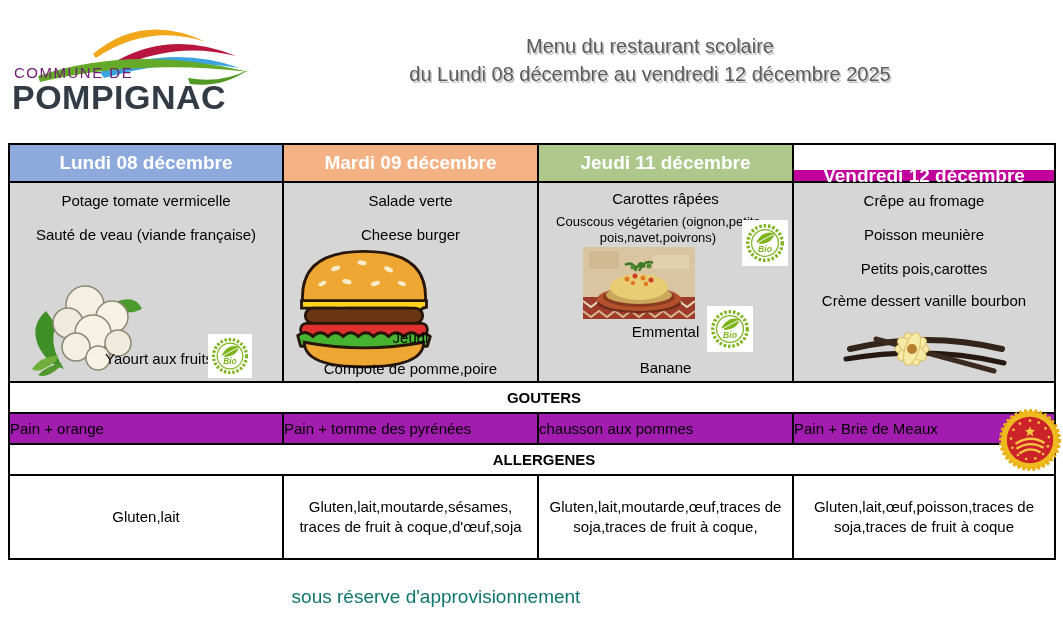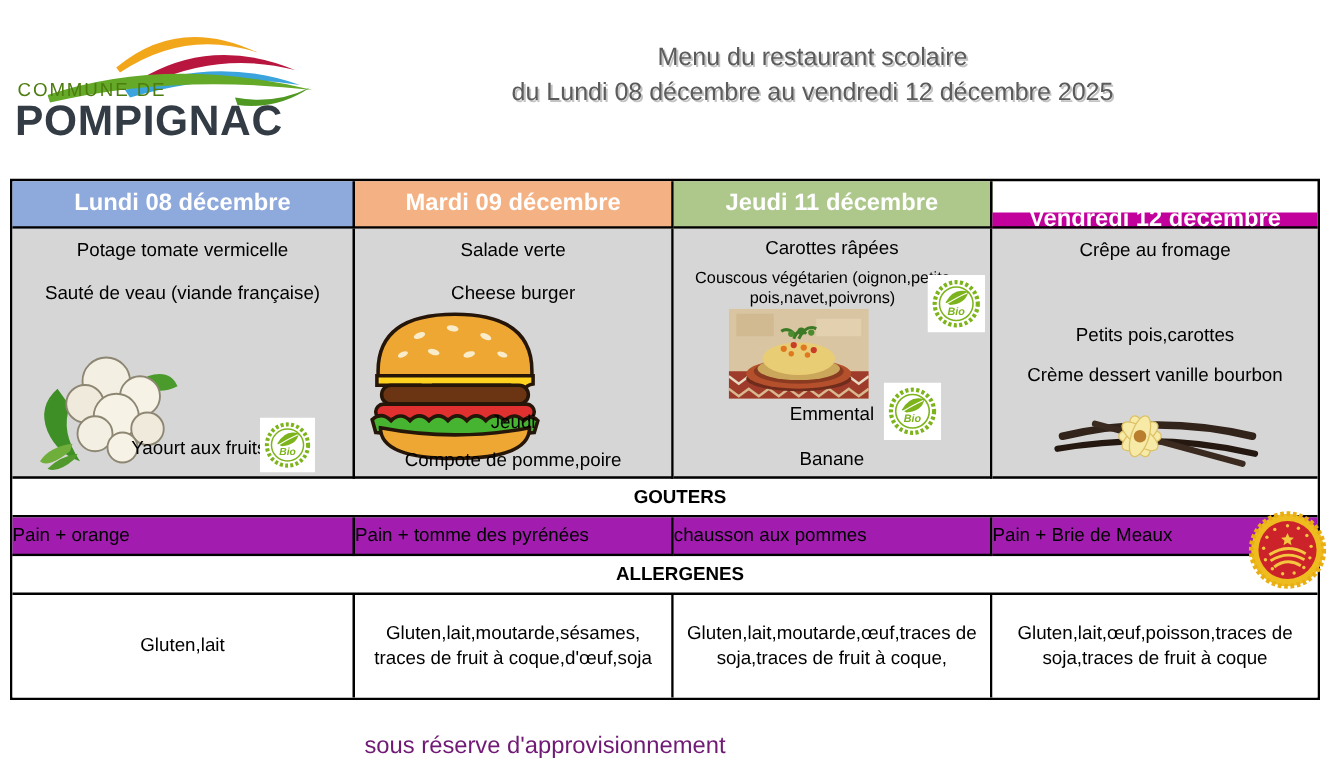--- a/index.html
+++ b/index.html
@@ -1,21 +1,21 @@
 <!DOCTYPE html>
 <html><head>
 <meta charset="utf-8">
 <style>
   html,body{margin:0;padding:0;background:#fff;}
   body{width:1063px;height:626px;position:relative;font-family:"Liberation Sans",sans-serif;color:#000;overflow:hidden;}
 
   
   .logo{position:absolute;left:10px;top:8px;width:248px;height:118px;}
   .logo svg{position:absolute;left:28px;top:2px;}
-  .logo-line1{position:absolute;left:4px;top:56px;font-size:15px;letter-spacing:1.5px;color:#4d7c0f;}
+  .logo-line1{position:absolute;left:4px;top:56px;font-size:15px;letter-spacing:1.5px;color:#701a75;}
   .logo-line2{position:absolute;left:2px;top:70px;font-size:34px;font-weight:bold;letter-spacing:0.5px;color:#333b45;}
 
   
   .title{position:absolute;left:330px;top:32px;width:640px;text-align:center;
          font-weight:normal;font-size:20px;line-height:28px;color:#5b5b5b;
          text-shadow:1.5px 1.5px 0 #c3c3c3;}
 
   
   .menu-table{position:absolute;left:8px;top:143px;width:1048px;box-sizing:border-box;
               border:2px solid #000;display:grid;
@@ -46,21 +46,21 @@
   .c4-img{position:absolute;left:42px;top:136px;}
 
   .full-row{grid-column:1/-1;display:flex;align-items:center;justify-content:center;
             font-weight:bold;font-size:15px;background:#fff;padding-left:24px;}
   .snack-cell{display:flex;align-items:center;justify-content:flex-start;font-size:15px;background:#a21caf;}
   .allergen-cell{display:flex;align-items:center;justify-content:center;text-align:center;
                  font-size:15px;background:#fff;line-height:20px;padding:0 6px;}
 
   .aop-badge{position:absolute;left:999px;top:407px;z-index:5;}
 
-  .footer-note{position:absolute;left:0;top:586px;width:872px;text-align:center;font-size:19px;color:#701a75;}
+  .footer-note{position:absolute;left:0;top:586px;width:872px;text-align:center;font-size:19px;color:#0f766e;}
 </style>
 </head>
 <body>
 
 <div class="logo">
   <svg width="220" height="78" viewBox="0 0 220 78">
     <path d="M55 44 Q105 2 168 32 Q110 13 58 48 Z" fill="#f2a71b"></path>
     <path d="M80 50 Q135 20 198 46 Q140 31 84 56 Z" fill="#b8163f"></path>
     <path d="M62 62 Q135 34 202 58 Q138 47 66 68 Z" fill="#3ba4dc"></path>
     <path d="M0 66 Q95 34 212 62 Q100 49 2 72 Z" fill="#64a928"></path>
@@ -180,20 +180,21 @@
       <circle cx="24" cy="24" r="14" fill="none" stroke="#7db41c" stroke-width="1.3"></circle>
       <path d="M15 23 Q22 10 34 14 Q32 24 19 25 Z" fill="#7db41c"></path>
       <path d="M16 24 Q26 18 33 15" stroke="#fff" stroke-width="1" fill="none"></path>
       <text x="24" y="33" text-anchor="middle" font-size="9" font-style="italic" font-weight="bold" fill="#7db41c">Bio</text>
     </svg>
     <div class="mi c3-i3">Banane</div>
   </div>
 
   <div class="cell day-cell bB">
     <div class="mi c4-i0">Crêpe au fromage</div>
+    <div class="mi c4-i1">Poisson meunière</div>
     <div class="mi c4-i2">Petits pois,carottes</div>
     <div class="mi c4-i3">Crème dessert vanille bourbon</div>
     <svg class="c4-img" width="172" height="58" viewBox="0 0 172 58">
       <path d="M14 30 Q90 12 166 30" stroke="#32241b" stroke-width="6" fill="none" stroke-linecap="round"></path>
       <path d="M10 40 Q92 26 168 44" stroke="#241811" stroke-width="5" fill="none" stroke-linecap="round"></path>
       <path d="M40 20 Q100 36 158 52" stroke="#3a2a20" stroke-width="5" fill="none" stroke-linecap="round"></path>
       <g transform="translate(76 30)">
         <ellipse rx="17" ry="7" fill="#f6eaa6" stroke="#ddc167" stroke-width="1" transform="rotate(0)"></ellipse>
         <ellipse rx="17" ry="7" fill="#f6eaa6" stroke="#ddc167" stroke-width="1" transform="rotate(72)"></ellipse>
         <ellipse rx="17" ry="7" fill="#f6eaa6" stroke="#ddc167" stroke-width="1" transform="rotate(144)"></ellipse>

